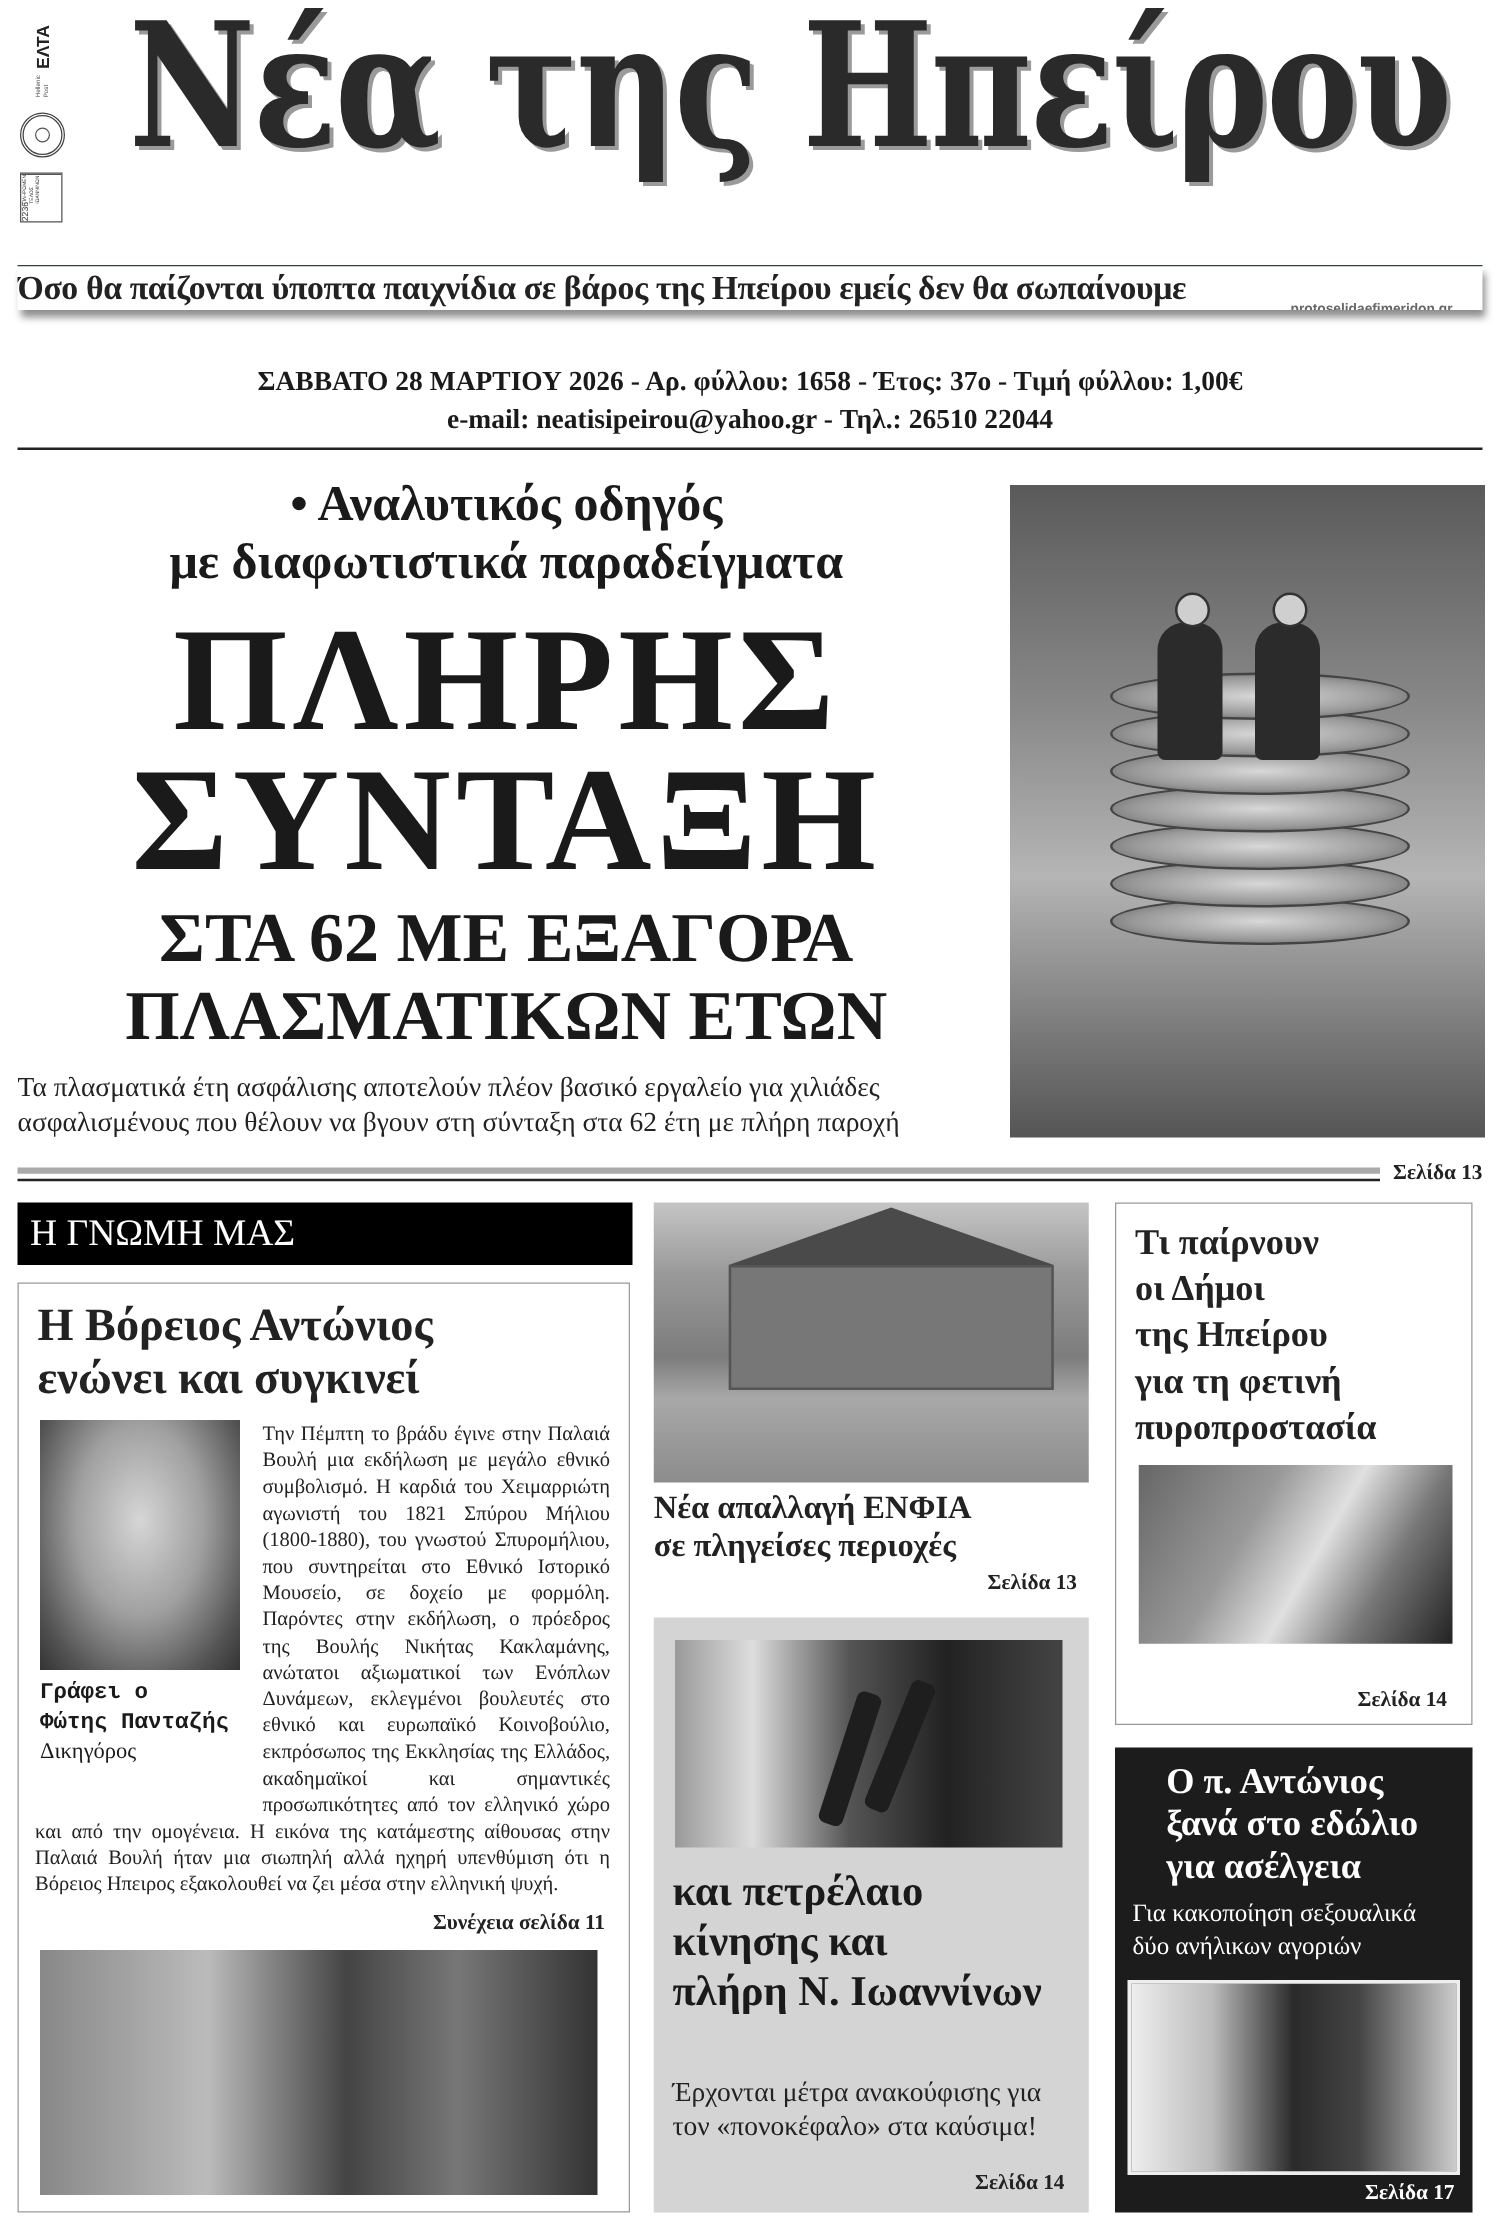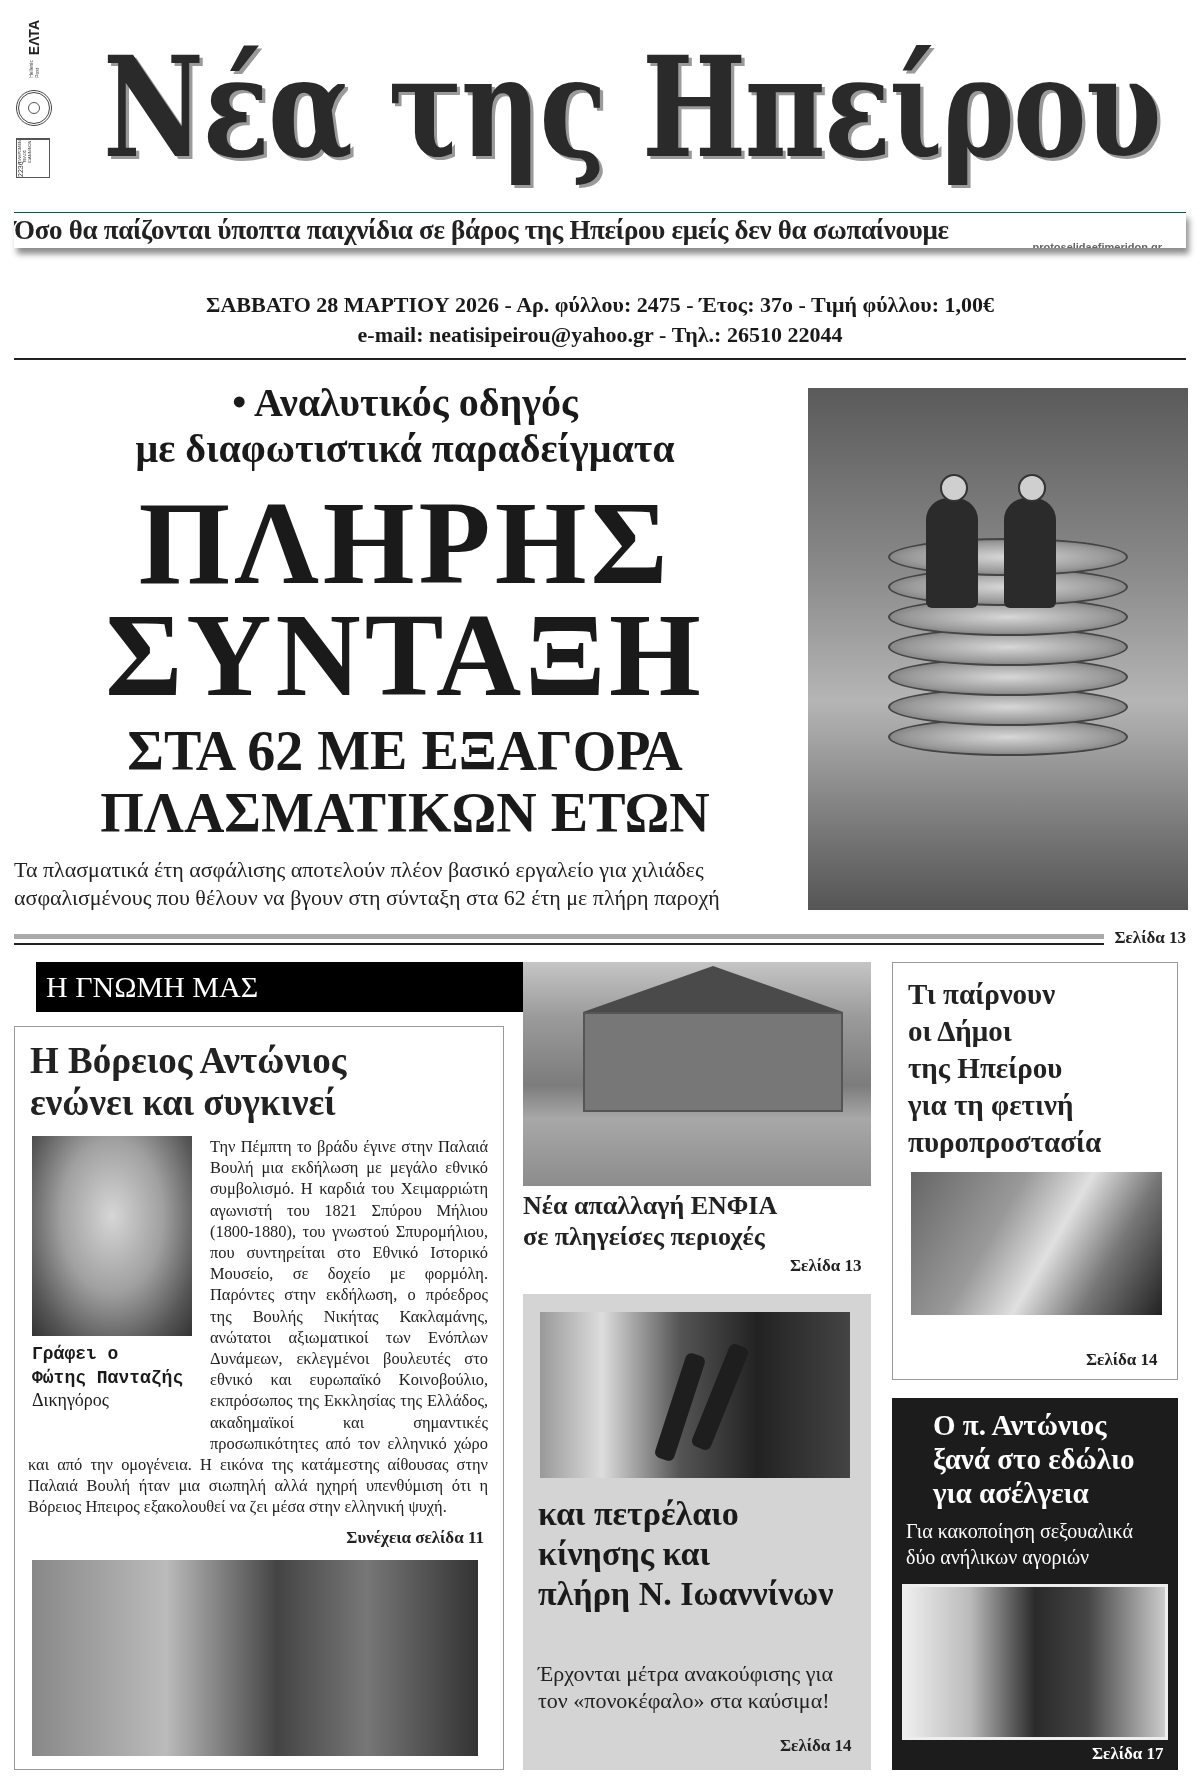--- a/index.html
+++ b/index.html
@@ -12,21 +12,21 @@
   .elta { left: 0; top: 0; width: 40px; height: 58px; display:flex; flex-direction:column; align-items:center; justify-content:center; }
   .elta-text { writing-mode: vertical-rl; transform: rotate(180deg); font-family: "Liberation Sans", sans-serif; font-weight: 700; font-size: 14px; color:#222; }
   .elta-sub { writing-mode: vertical-rl; transform: rotate(180deg); font-family: "Liberation Sans", sans-serif; font-size: 5px; color:#444; }
   .seal { left: 2px; top: 70px; width: 36px; height: 36px; border-radius: 50%; border: 3px double #444; display:flex; align-items:center; justify-content:center; }
   .seal::after { content:""; width: 10px; height: 10px; border-radius:50%; border:1px solid #555; }
   .stamp { left: 2px; top: 118px; width: 34px; height: 40px; border: 1px solid #555; display:flex; flex-direction:column; }
   .stamp-top { flex:1; border-bottom:1px solid #555; font-size: 4px; font-family:"Liberation Sans",sans-serif; writing-mode: vertical-rl; transform: rotate(180deg); overflow:hidden; color:#333; }
   .stamp-num { height: 14px; font-size: 7px; font-family:"Liberation Sans",sans-serif; text-align:center; writing-mode: vertical-rl; transform: rotate(180deg); color:#333; }
 
   
-  .masthead { left: 82px; top: 13px; width: 1100px; height: 190px; display:flex; align-items:center; justify-content:center; }
+  .masthead { left: 82px; top: 0px; width: 1100px; height: 190px; display:flex; justify-content:center; }
   .masthead-title { font-family: "DejaVu Serif", serif; font-weight: 700; font-size: 138px; letter-spacing: -2px; color: #2a2a2a; text-shadow: 4px 3px 0 #9a9a9a; transform: scaleX(0.8); transform-origin: center; white-space: nowrap; line-height: 1; }
 
   
   .slogan { left: 14px; top: 212px; width: 1172px; height: 36px; background: #fff; box-shadow: 3px 6px 6px rgba(0,0,0,0.45); border-top: 1px solid #14532d; display:flex; align-items:center; overflow:hidden; }
   .slogan-text { font-family: "Liberation Serif", serif; font-weight: 700; font-size: 27px; color:#222; white-space:nowrap; letter-spacing: -0.3px; }
   .watermark { right: 24px; top: 28px; font-family:"Liberation Sans", sans-serif; font-weight:700; font-size: 11px; color:#666; }
 
   
   .issue { left: 0; top: 290px; width: 1200px; text-align:center; font-family:"Liberation Serif", serif; font-weight: 700; font-size: 22px; line-height: 30px; color:#1a1a1a; }
   .top-rule { left: 14px; top: 358px; width: 1172px; height: 2px; background:#222; }
@@ -40,21 +40,21 @@
   .coin { position:absolute; left: 80px; width: 240px; height: 38px; border-radius: 50%; background: radial-gradient(ellipse at center,#d8d8d8 0%, #999 60%, #555 100%); border: 2px solid #444; }
   .figure { position:absolute; width: 52px; height: 110px; background:#2b2b2b; border-radius: 22px 22px 6px 6px; }
   .figure::before { content:""; position:absolute; left: 14px; top:-24px; width: 24px; height: 24px; border-radius:50%; background:#cfcfcf; border:2px solid #333; }
 
   .rule-grey { left: 14px; top: 934px; width: 1090px; height: 5px; background:#aaa; }
   .rule-dark { left: 14px; top: 943px; width: 1090px; height: 2px; background:#222; }
   .page-ref { font-family:"Liberation Serif", serif; font-weight:700; font-size: 17px; color:#222; }
   .lead-page { right: 14px; top: 928px; }
 
   
-  .opinion-bar { left: 14px; top: 962px; width: 492px; height: 50px; background:#000; color:#fff; font-family:"Liberation Serif", serif; font-size: 30px; line-height: 50px; padding-left: 10px; margin-left: 22px; }
+  .opinion-bar { left: 14px; top: 962px; width: 492px; height: 50px; background:#000; color:#fff; font-family:"Liberation Serif", serif; font-size: 30px; line-height: 50px; padding-left: 10px; }
   .opinion-box { left: 14px; top: 1026px; width: 490px; height: 744px; border: 1px solid #999; }
   .opinion-title { left: 30px; top: 1040px; width: 460px; font-family:"Liberation Serif", serif; font-weight:700; font-size: 37px; line-height: 42px; color:#222; }
   .author-photo { left: 32px; top: 1136px; width: 160px; height: 200px; background: radial-gradient(ellipse at 50% 40%, #d6d6d6 0%, #a0a0a0 45%, #555 80%, #333 100%); }
   .author-name { left: 32px; top: 1342px; width: 170px; font-family:Liberation Mono, monospace; font-weight:700; font-size: 18px; line-height: 24px; }
   .author-role { left: 32px; top: 1390px; font-family:"Liberation Serif", serif; font-size: 18px; }
   .opinion-body { left: 28px; top: 1136px; width: 460px; font-family:"Liberation Serif", serif; font-size: 16.4px; line-height: 21.2px; text-align: justify; color:#222; }
   .opinion-body .float-spacer { float:left; width: 182px; height: 300px; }
   .opinion-cont { right: 716px; top: 1528px; }
   .opinion-photo { left: 32px; top: 1560px; width: 446px; height: 196px; background: linear-gradient(90deg,#888 0%, #bbb 30%, #444 55%, #777 75%, #333 100%); }
 
@@ -100,21 +100,21 @@
 <div class="abs masthead">
   <h1 class="masthead-title">Νέα της Ηπείρου</h1>
 </div>
 
 <div class="abs slogan">
   <span class="slogan-text">Όσο θα παίζονται ύποπτα παιχνίδια σε βάρος της Ηπείρου εμείς δεν θα σωπαίνουμε</span>
   <span class="abs watermark">protoselidaefimeridon.gr</span>
 </div>
 
 <div class="abs issue">
-  <div>ΣΑΒΒΑΤΟ 28 ΜΑΡΤΙΟΥ 2026 - Αρ. φύλλου: 2475 - Έτος: 37ο - Τιμή φύλλου: 1,00€</div>
+  <div>ΣΑΒΒΑΤΟ 28 ΜΑΡΤΙΟΥ 2026 - Αρ. φύλλου: 1658 - Έτος: 37ο - Τιμή φύλλου: 1,00€</div>
   <div>e-mail: neatisipeirou@yahoo.gr - Τηλ.: 26510 22044</div>
 </div>
 <div class="abs top-rule"></div>
 
 <div class="abs kicker">
   <div>• Αναλυτικός οδηγός</div>
   <div>με διαφωτιστικά παραδείγματα</div>
 </div>
 <div class="abs headline-big">
   <div>ΠΛΗΡΗΣ</div>

